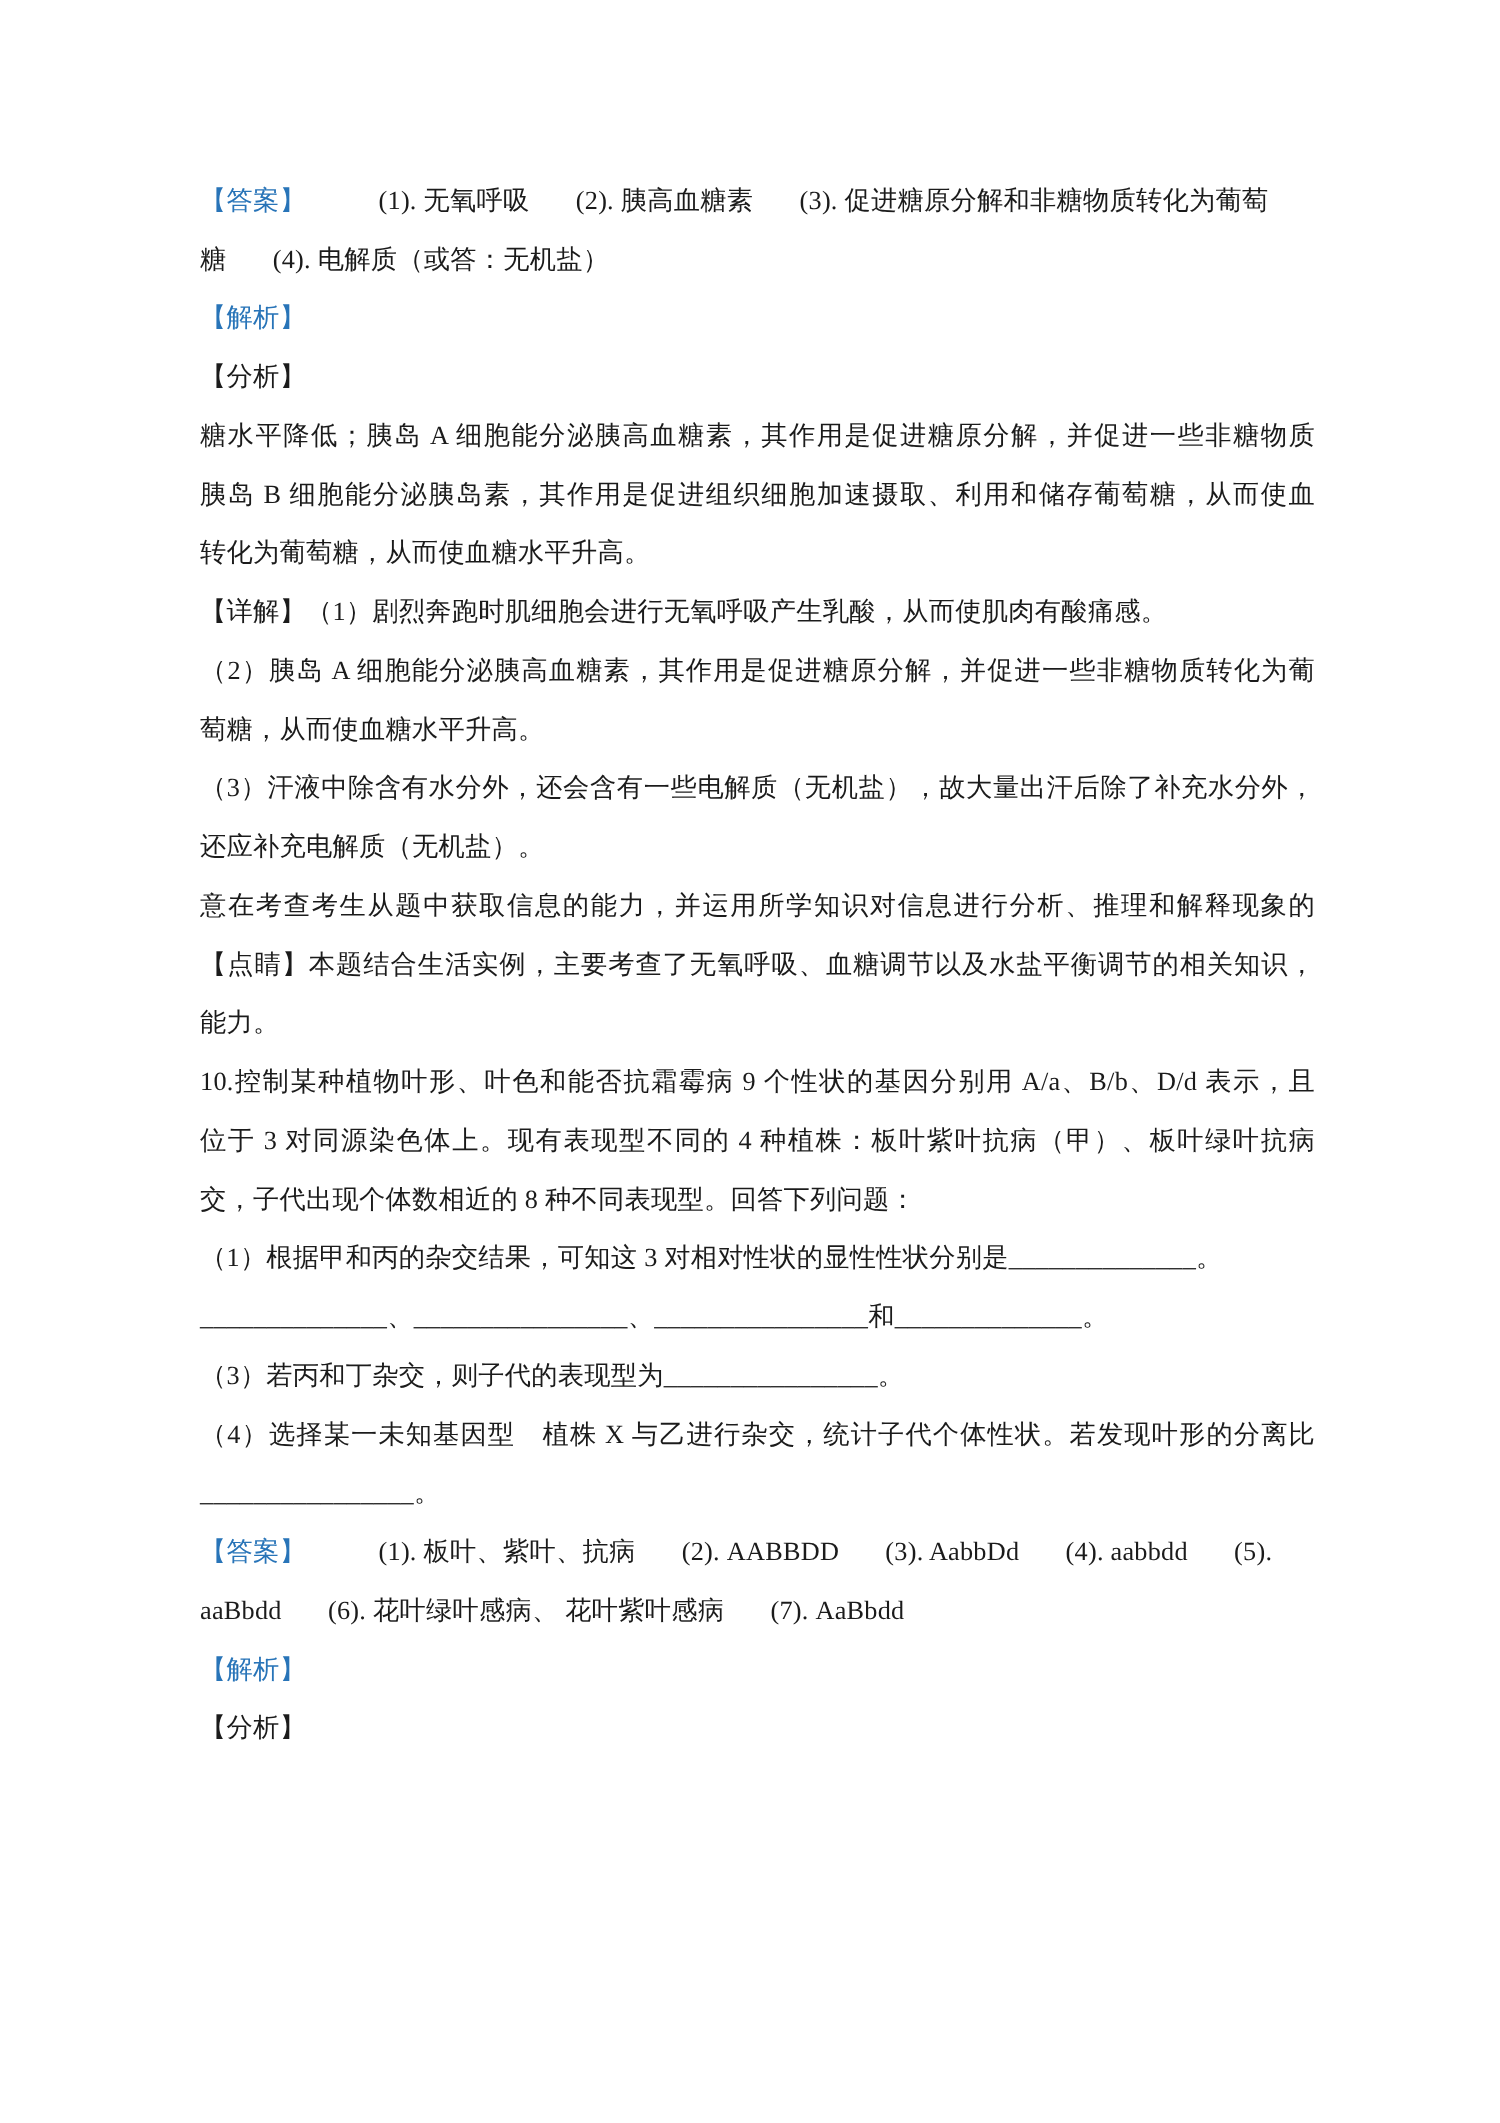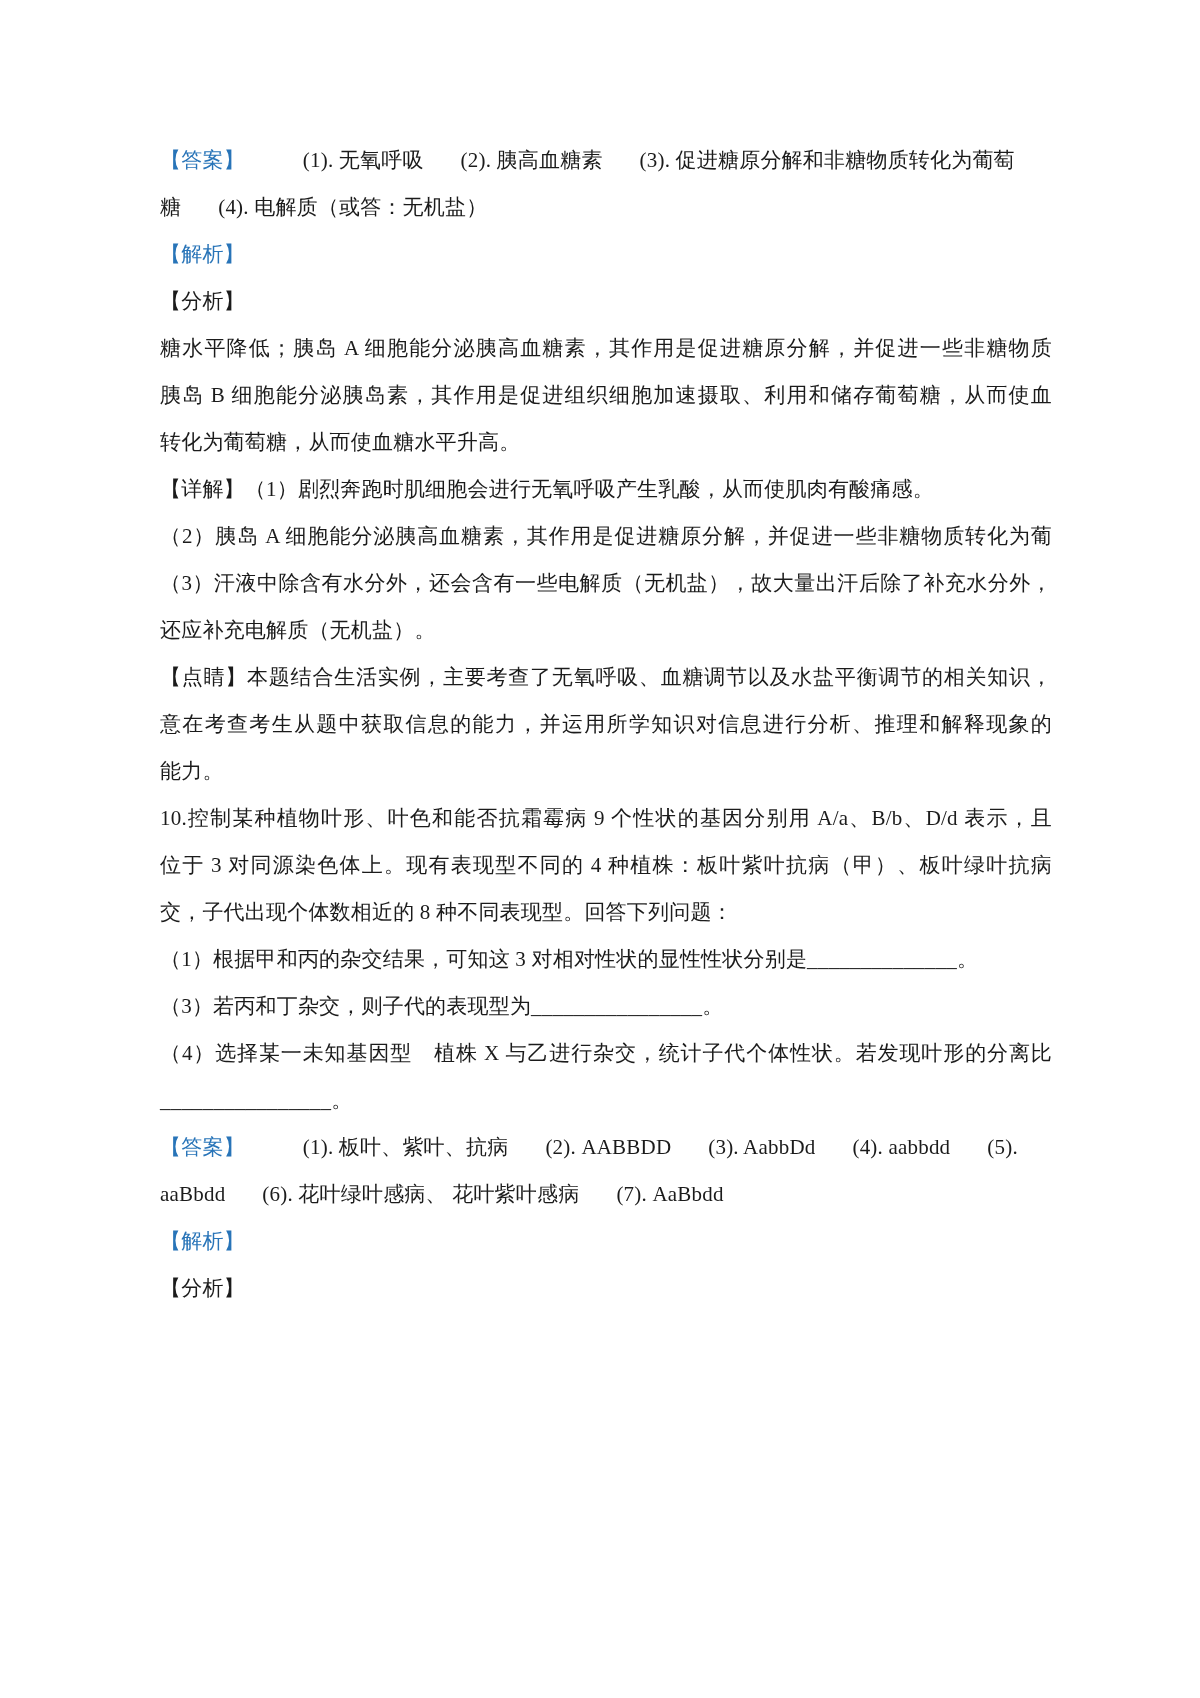--- a/index.html
+++ b/index.html
@@ -57,29 +57,31 @@
   <div class="content">
       <div class="line"><span class="run blue">【答案】</span><span class="run">(1). 无氧呼吸</span><span class="run">(2). 胰高血糖素</span><span class="run">(3). 促进糖原分解和非糖物质转化为葡萄</span></div>
       <div class="line"><span class="run">糖</span><span class="run">(4). 电解质（或答：无机盐）</span></div>
       <div class="line"><span class="run blue">【解析】</span></div>
       <div class="line"><span class="run">【分析】</span></div>
       <div class="line just"><span class="run">糖水平降低；胰岛 A 细胞能分泌胰高血糖素，其作用是促进糖原分解，并促进一些非糖物质</span></div>
       <div class="line just"><span class="run">胰岛 B 细胞能分泌胰岛素，其作用是促进组织细胞加速摄取、利用和储存葡萄糖，从而使血</span></div>
       <div class="line"><span class="run">转化为葡萄糖，从而使血糖水平升高。</span></div>
       <div class="line"><span class="run">【详解】（1）剧烈奔跑时肌细胞会进行无氧呼吸产生乳酸，从而使肌肉有酸痛感。</span></div>
       <div class="line just"><span class="run">（2）胰岛 A 细胞能分泌胰高血糖素，其作用是促进糖原分解，并促进一些非糖物质转化为葡</span></div>
+      <div class="line"><span class="run">萄糖，从而使血糖水平升高。</span></div>
       <div class="line just"><span class="run">（3）汗液中除含有水分外，还会含有一些电解质（无机盐），故大量出汗后除了补充水分外，</span></div>
       <div class="line"><span class="run">还应补充电解质（无机盐）。</span></div>
+      <div class="line just"><span class="run">意在考查考生从题中获取信息的能力，并运用所学知识对信息进行分析、推理和解释现象的</span></div>
       <div class="line just"><span class="run">【点睛】本题结合生活实例，主要考查了无氧呼吸、血糖调节以及水盐平衡调节的相关知识，</span></div>
-      <div class="line just"><span class="run">意在考查考生从题中获取信息的能力，并运用所学知识对信息进行分析、推理和解释现象的</span></div>
       <div class="line"><span class="run">能力。</span></div>
       <div class="line just"><span class="run">10.控制某种植物叶形、叶色和能否抗霜霉病 9 个性状的基因分别用 A/a、B/b、D/d 表示，且</span></div>
       <div class="line just"><span class="run">位于 3 对同源染色体上。现有表现型不同的 4 种植株：板叶紫叶抗病（甲）、板叶绿叶抗病（乙）、</span></div>
       <div class="line"><span class="run">交，子代出现个体数相近的 8 种不同表现型。回答下列问题：</span></div>
       <div class="line"><span class="run">（1）根据甲和丙的杂交结果，可知这 3 对相对性状的显性性状分别是______________。</span></div>
+      <div class="line"><span class="run">______________、________________、________________和______________。</span></div>
       <div class="line"><span class="run">（3）若丙和丁杂交，则子代的表现型为________________。</span></div>
       <div class="line just"><span class="run">（4）选择某一未知基因型　植株 X 与乙进行杂交，统计子代个体性状。若发现叶形的分离比</span></div>
       <div class="line"><span class="run">________________。</span></div>
       <div class="line"><span class="run blue">【答案】</span><span class="run">(1). 板叶、紫叶、抗病</span><span class="run">(2). AABBDD</span><span class="run">(3). AabbDd</span><span class="run">(4). aabbdd</span><span class="run">(5).</span></div>
       <div class="line"><span class="run">aaBbdd</span><span class="run">(6). 花叶绿叶感病、 花叶紫叶感病</span><span class="run">(7). AaBbdd</span></div>
       <div class="line"><span class="run blue">【解析】</span></div>
       <div class="line"><span class="run">【分析】</span></div>
     </div>
 </div>
 

